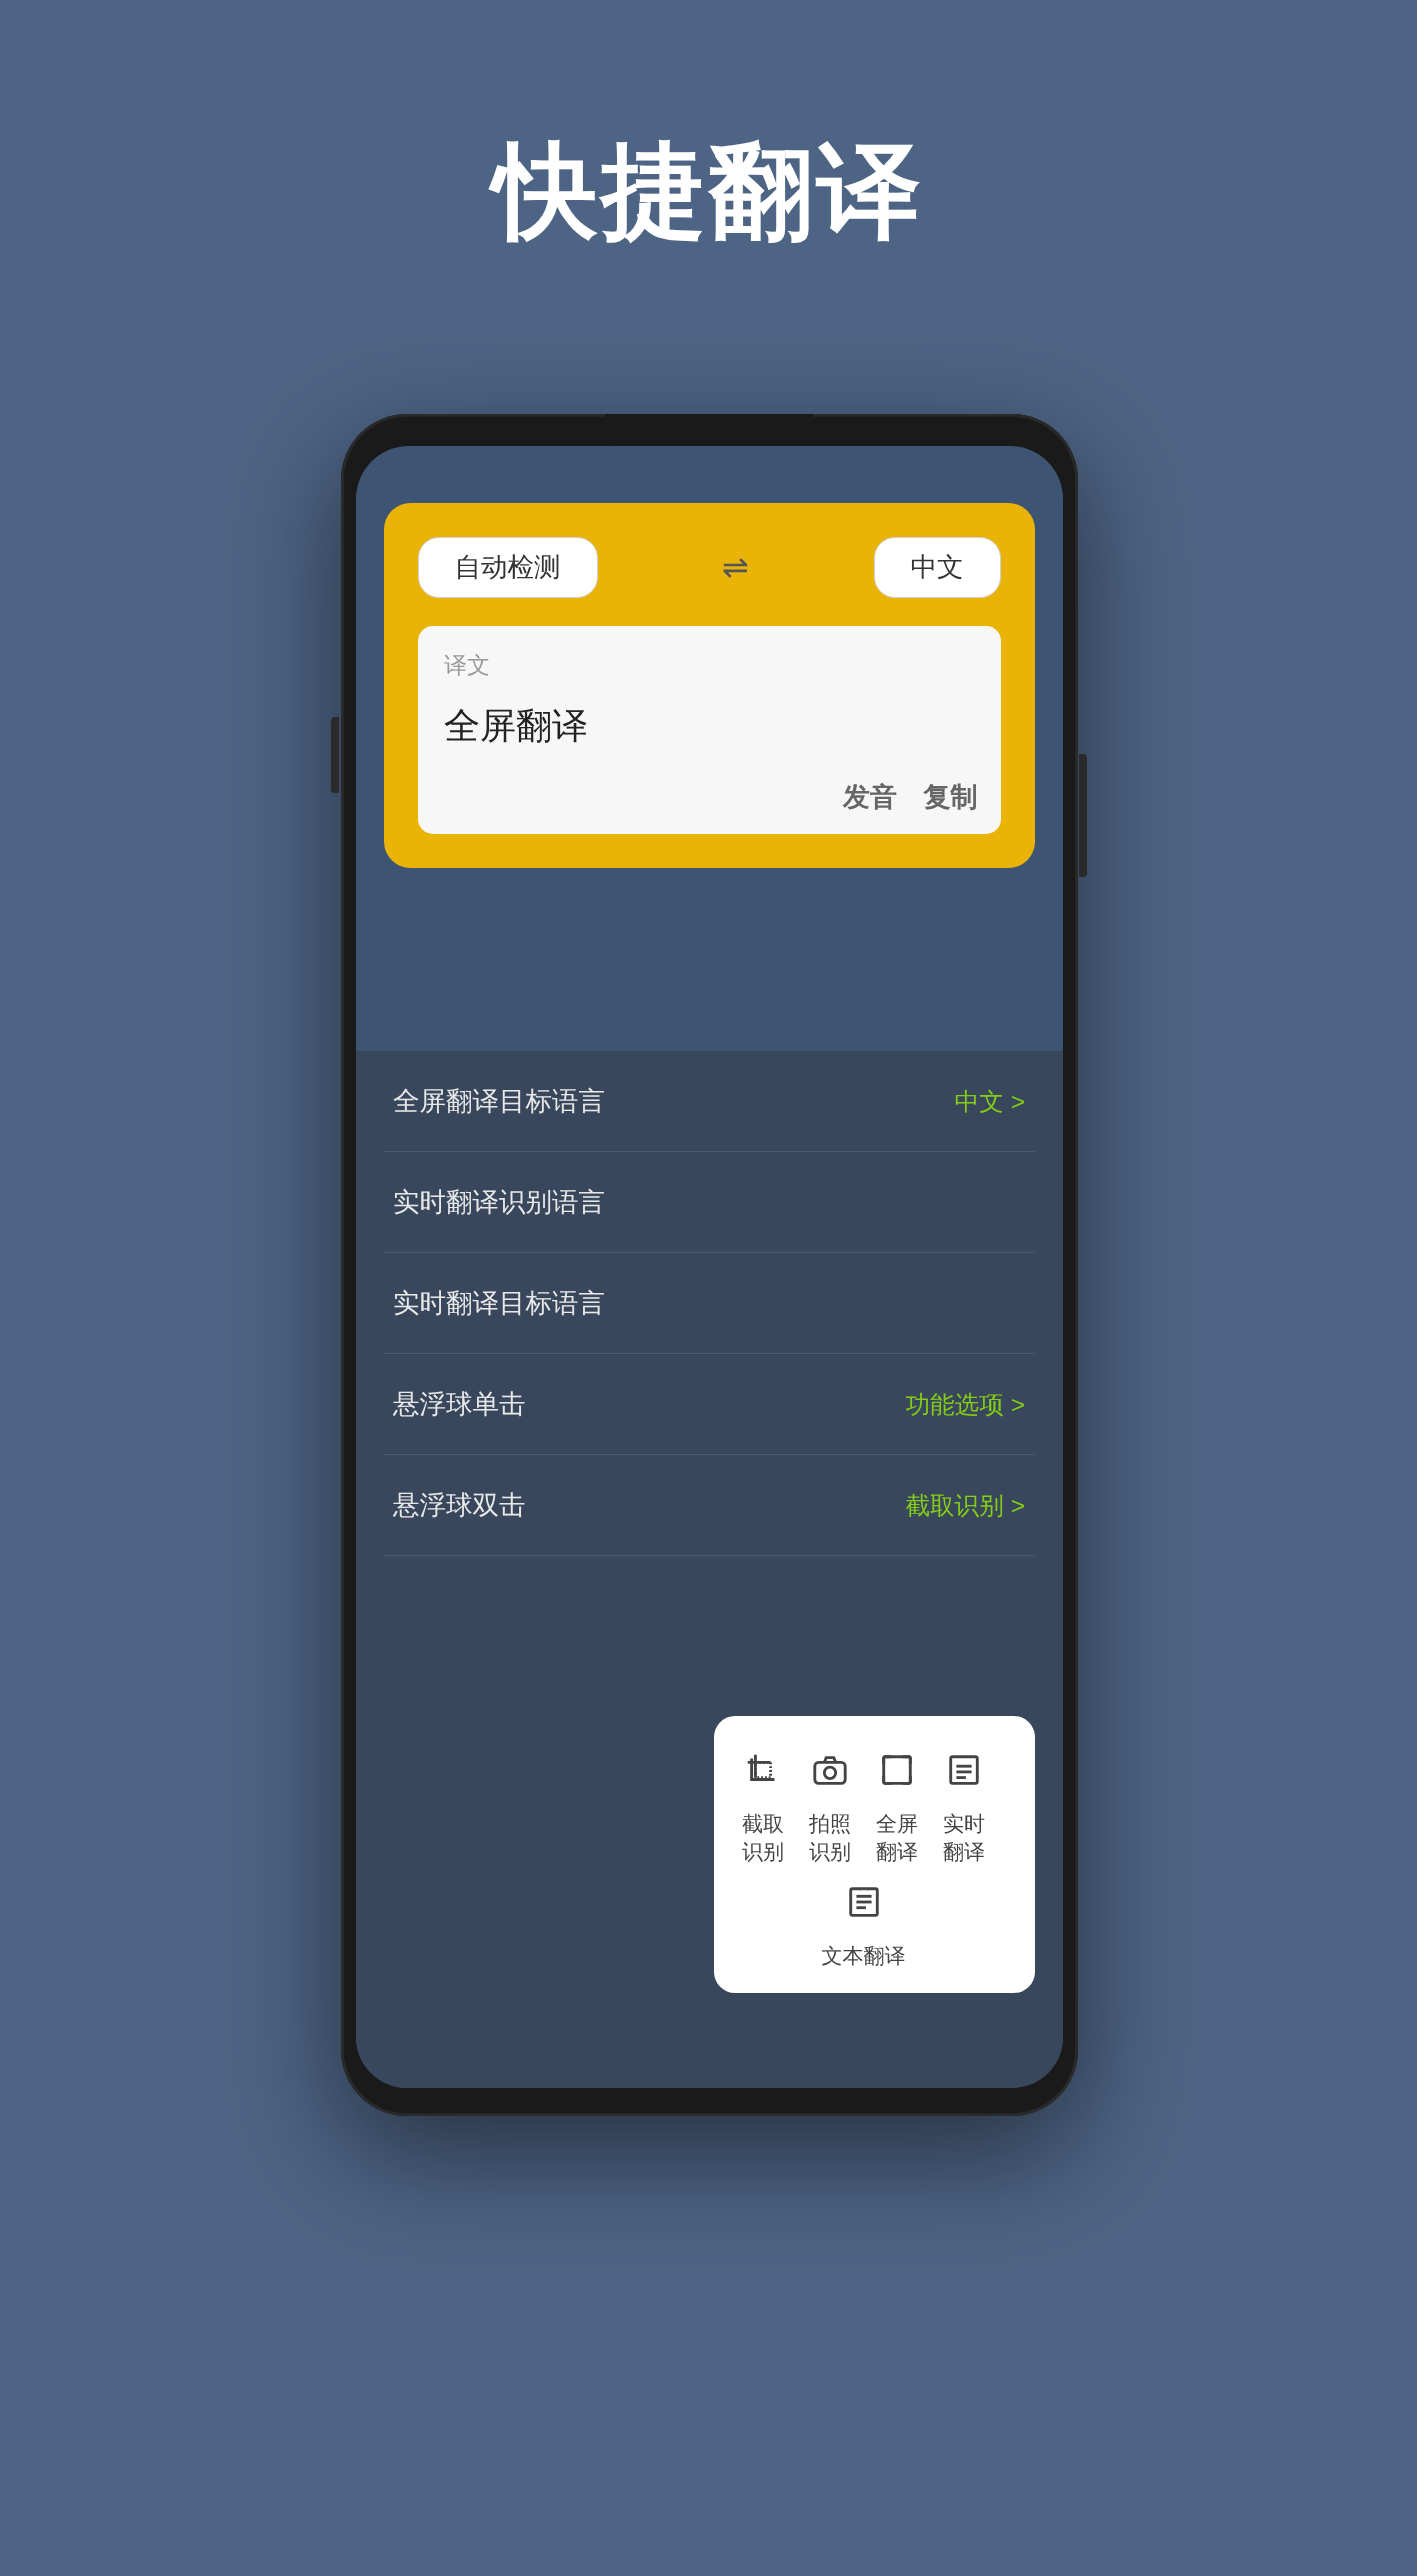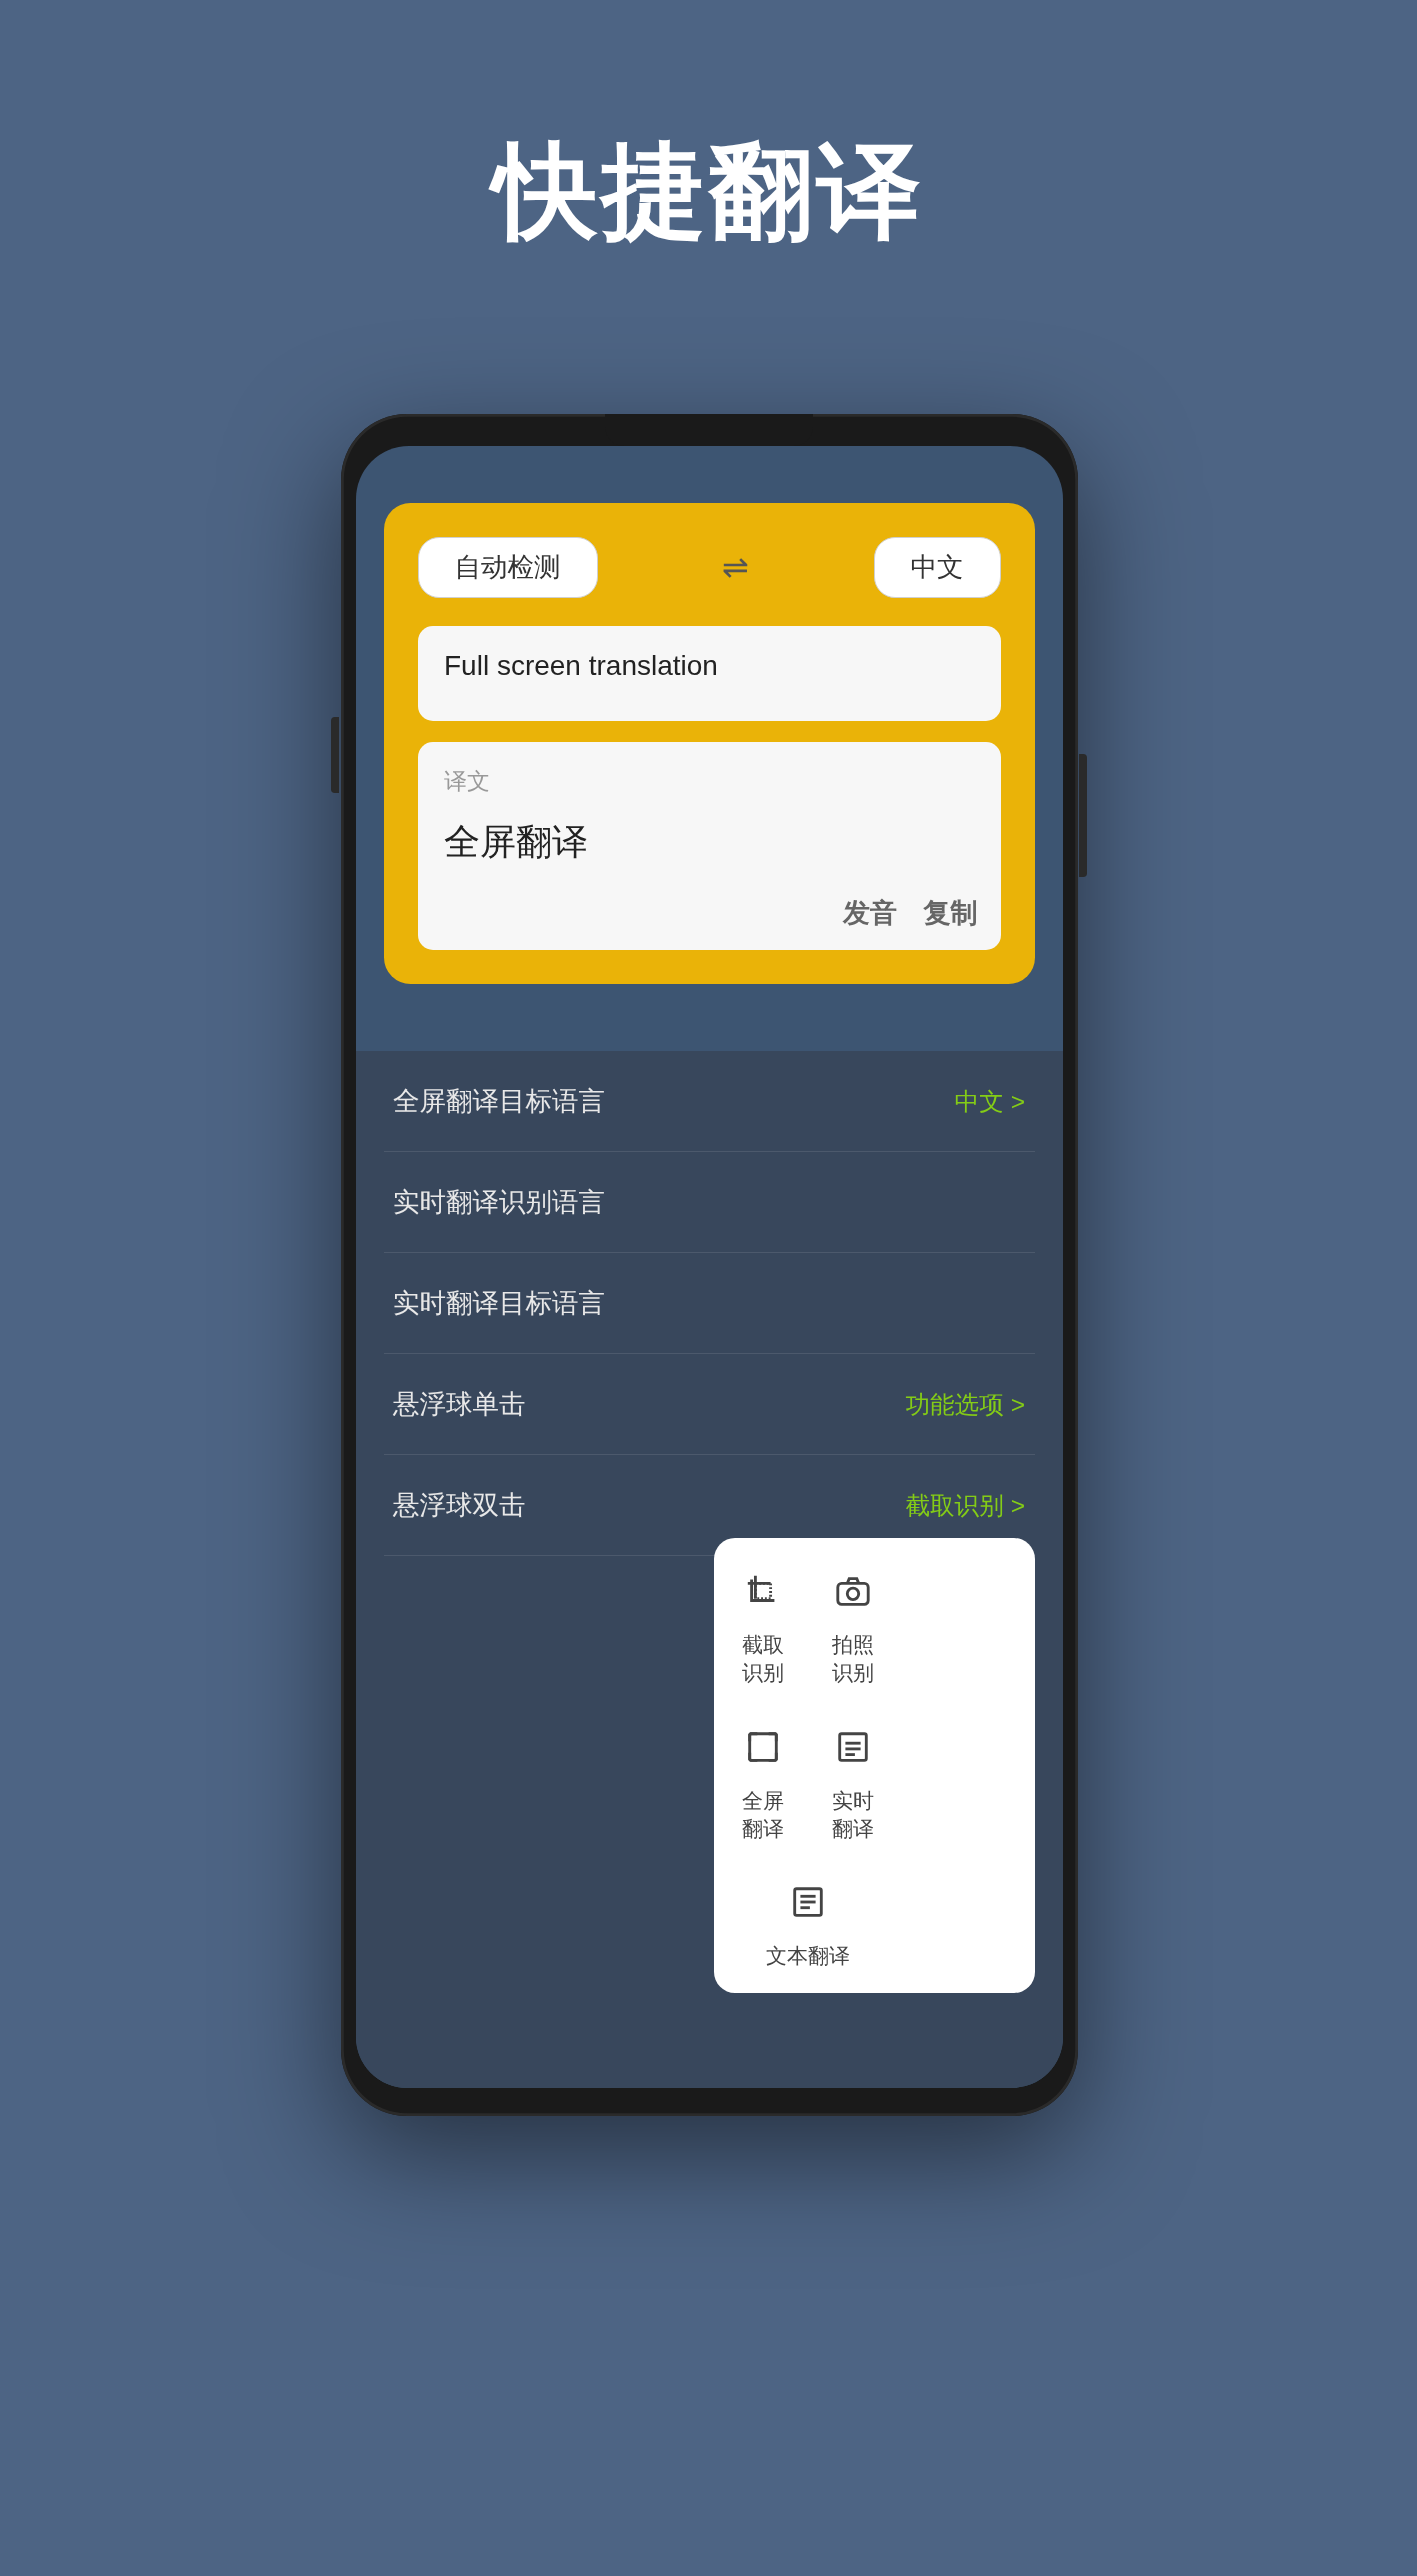--- a/index.html
+++ b/index.html
@@ -253,21 +253,20 @@
       <div class="translation-card">
 
         <div class="lang-row">
           <button class="lang-btn">自动检测</button>
 
           <span class="swap-icon">⇌</span>
 
           <button class="lang-btn">中文</button>
         </div>
 
-        <div class="input-box">Full screen translation</div>
 
         <div class="output-box">
           <div class="output-label">译文</div>
           <div class="output-text">全屏翻译</div>
           <div class="output-actions">
             <span class="action-btn">发音</span>
             <span class="action-btn">复制</span>
           </div>
         </div>
 
@@ -293,21 +292,21 @@
               <span class="settings-item-value">功能选项 &gt;</span>
             </div>
             <div class="settings-item">
               <span class="settings-item-label">悬浮球双击</span>
               <span class="settings-item-value">截取识别 &gt;</span>
             </div>
           </div>
 
         <div class="floating-menu">
 
-          <div id="floating-items" style="display: grid; grid-template-columns: 1fr 1fr; gap: 29px; width: 100%;">
+          <div id="floating-items" style="display: grid; grid-template-columns: 1fr 1fr 1fr 1fr; gap: 6px; width: 100%;">
               <div class="floating-item">
                 <div class="floating-icon">
                   <svg width="38" height="38" viewBox="0 0 40 40" fill="none" stroke="#444" stroke-width="3">
         <path d="M8 8 L8 30 L32 30"></path>
         <path d="M12 4 L12 28 M4 12 L28 12"></path>
         <rect x="12" y="12" width="16" height="16" stroke-dasharray="2 2"></rect>
       </svg>
                 </div>
                 <div class="floating-label">截取识别</div>
               </div>

